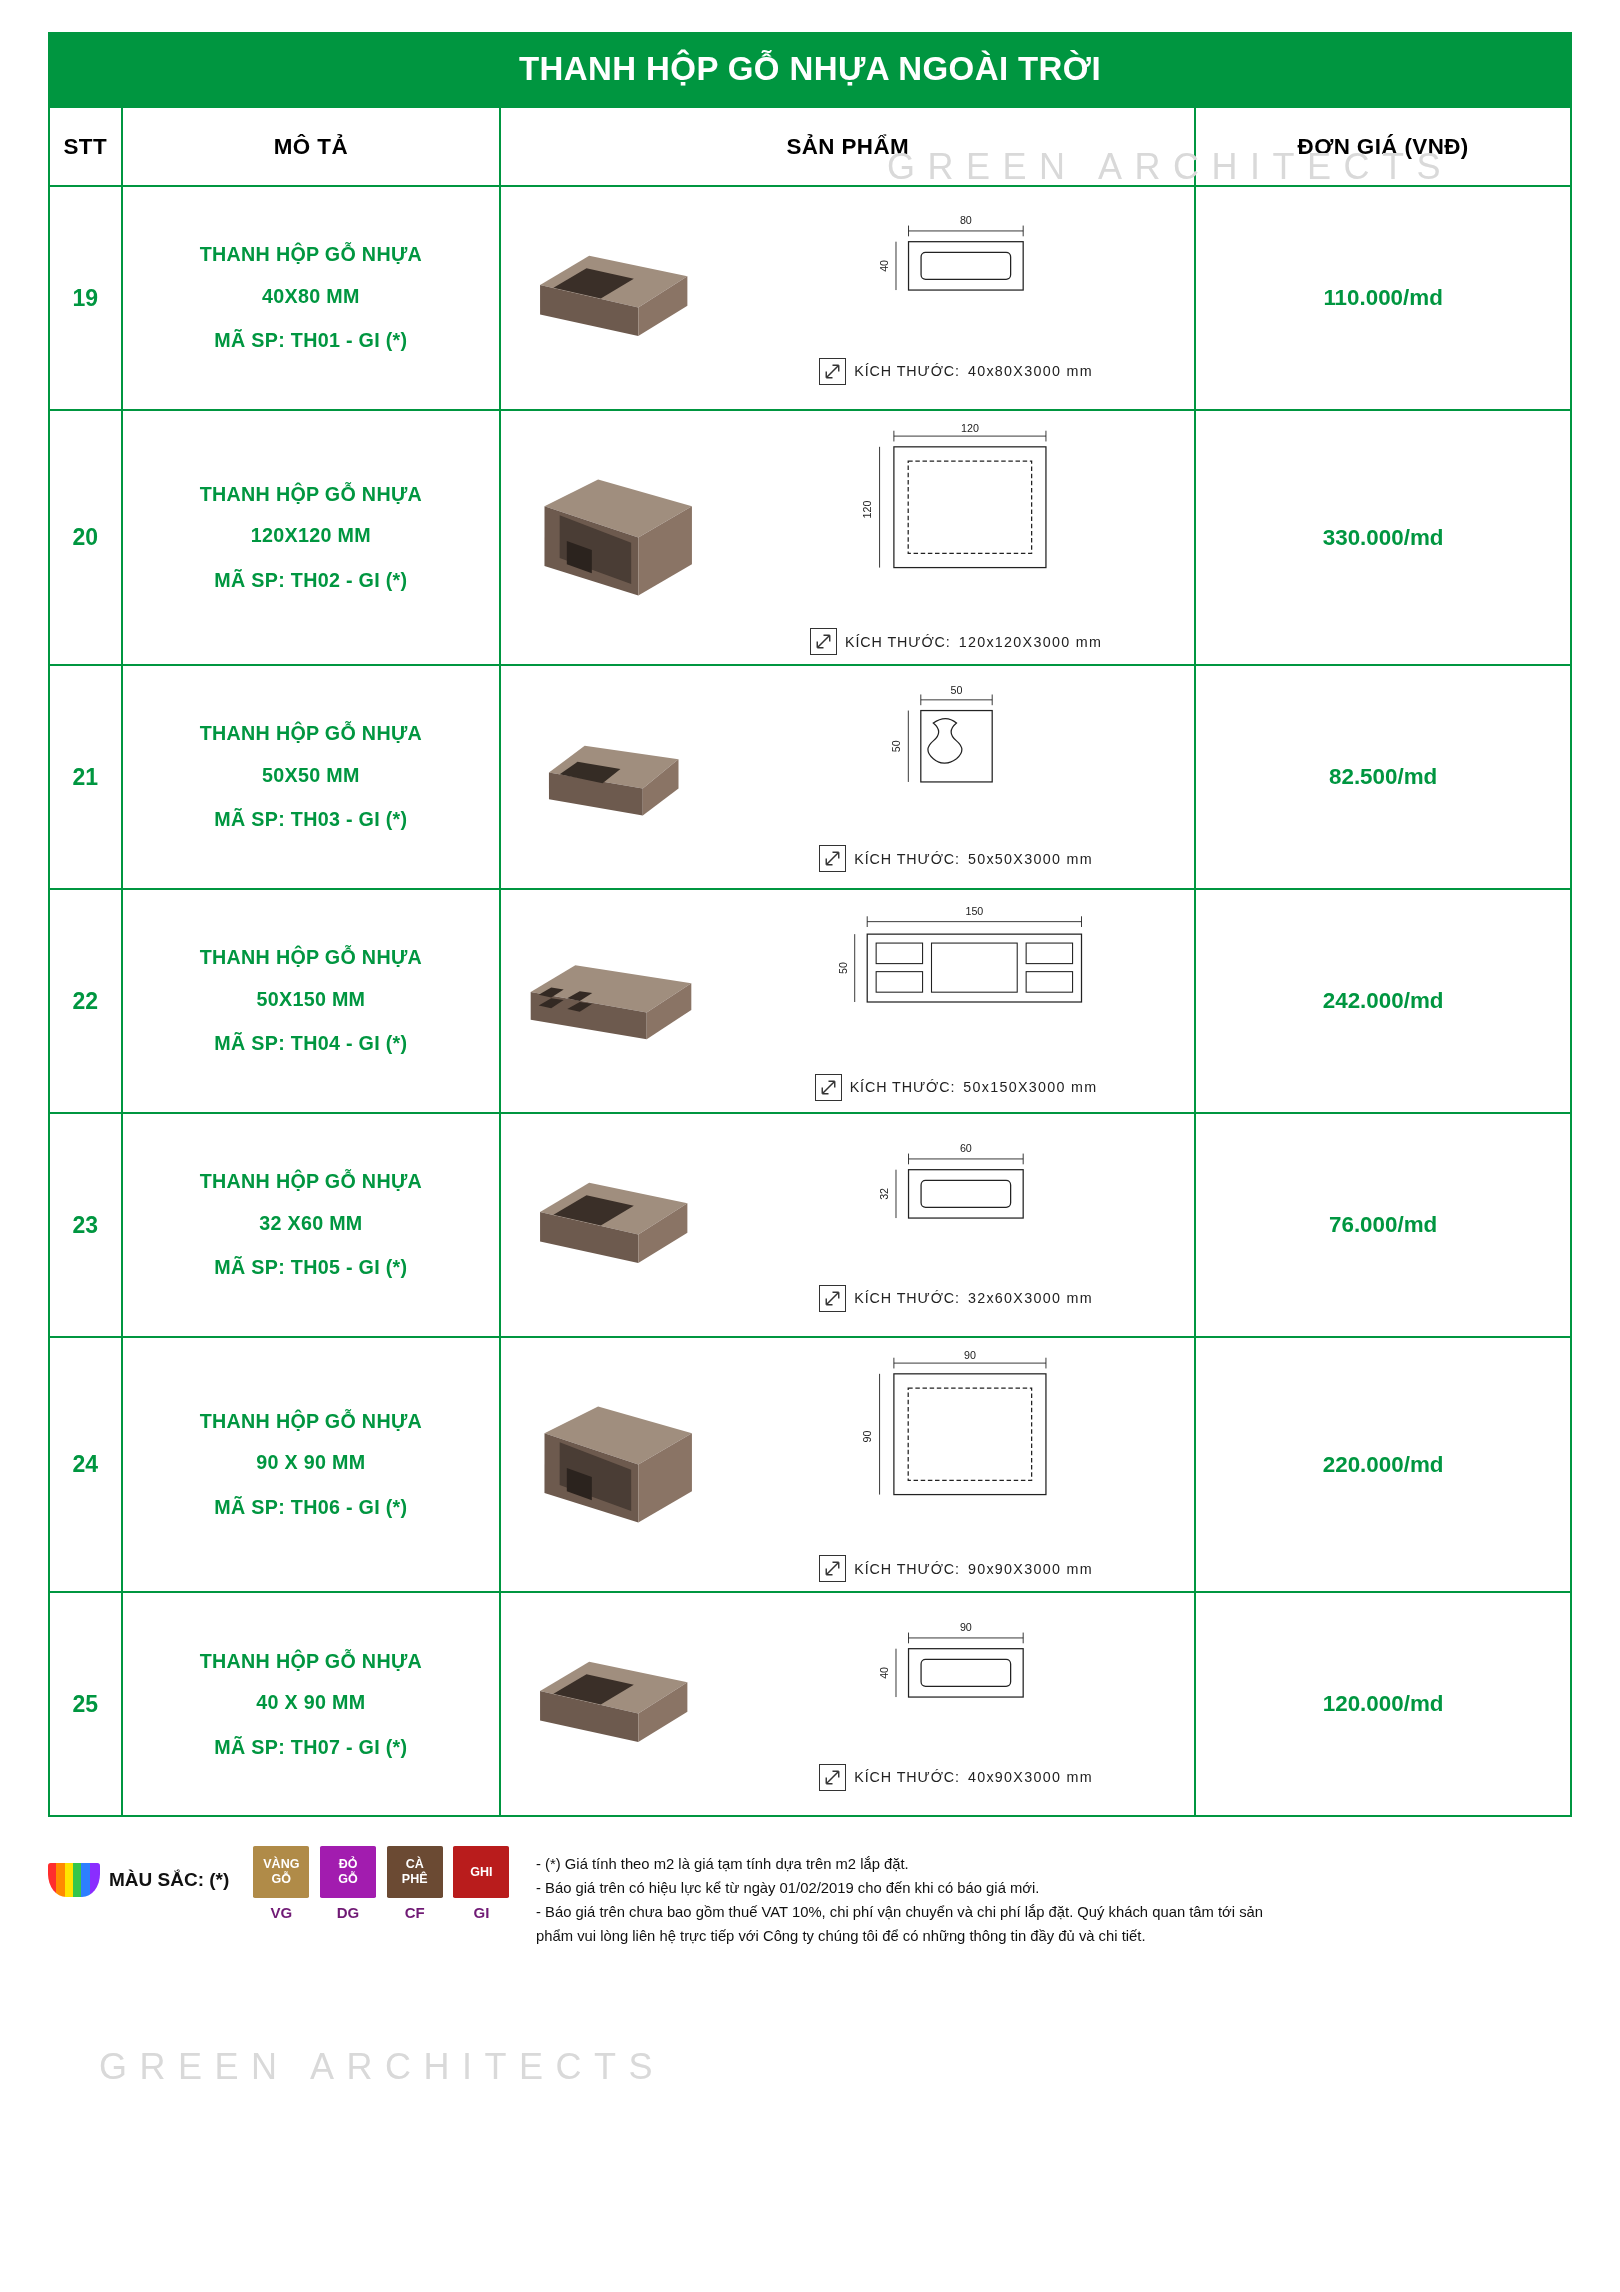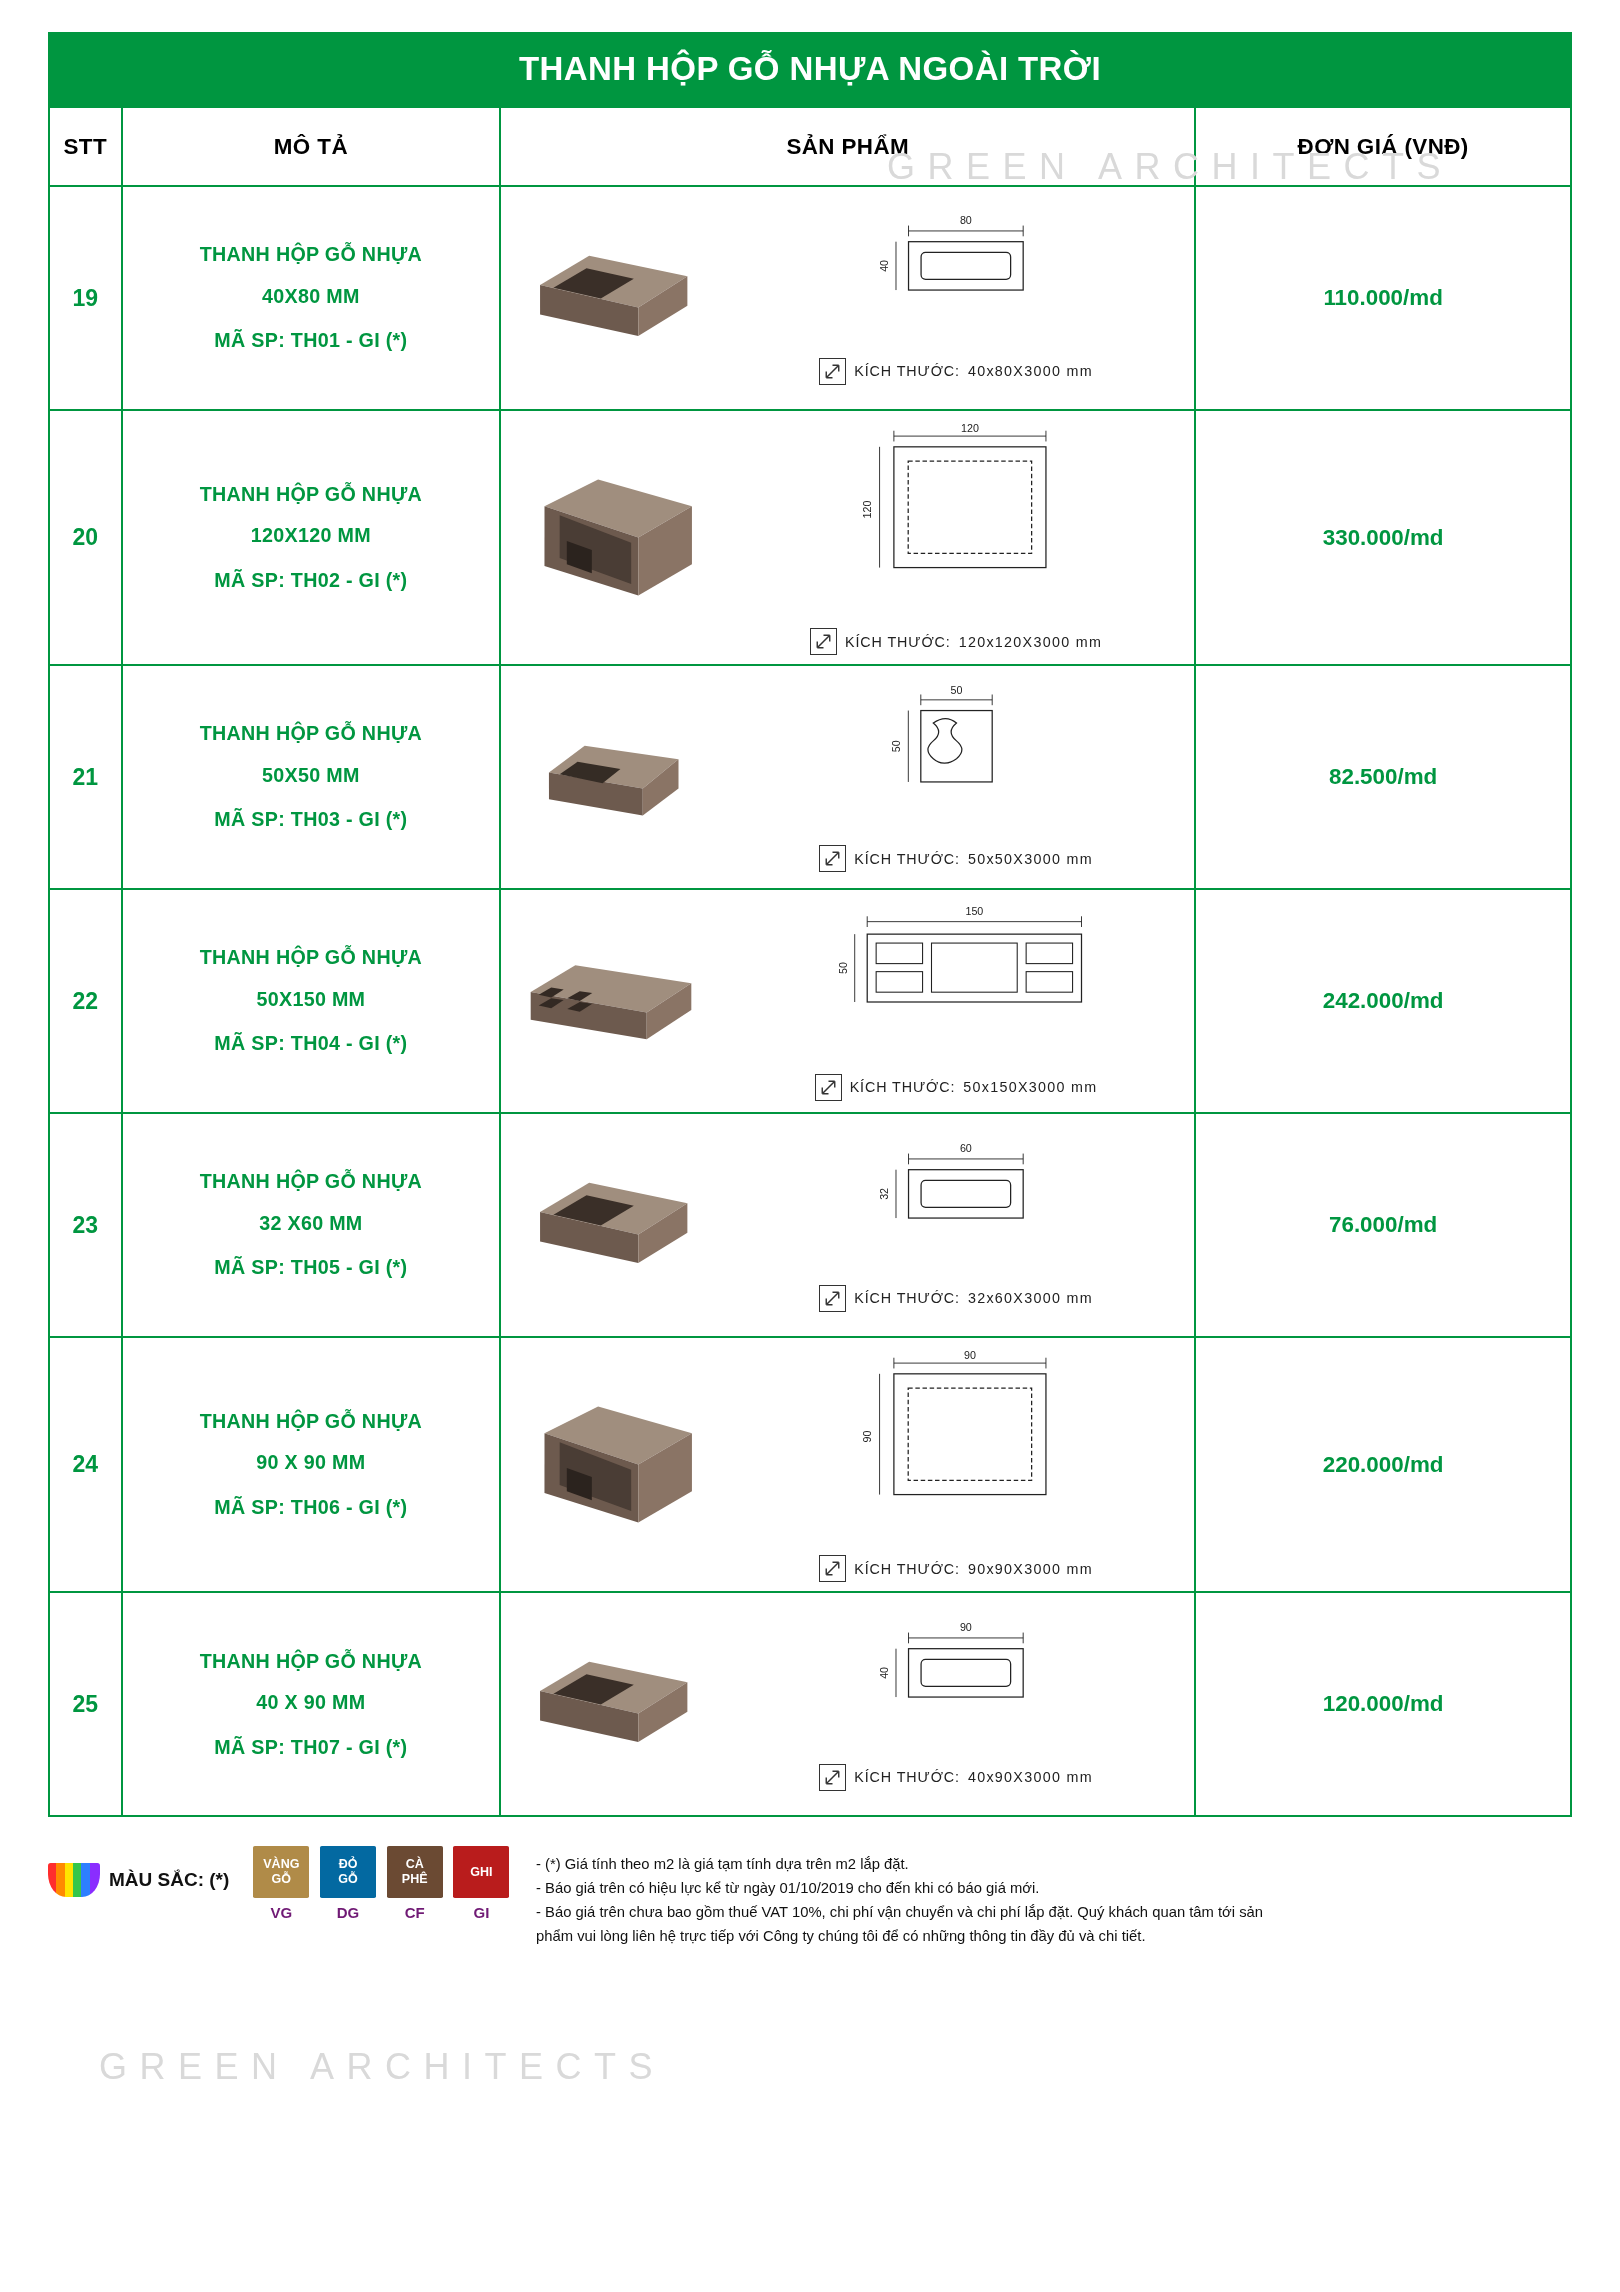--- a/index.html
+++ b/index.html
@@ -507,21 +507,21 @@
     </div>
     <div class="swatches" id="swatches">
         <div class="sw">
     <div class="chip" style="background:#b08b48">
       <span>VÀNG</span>
       <span>GỖ</span>
     </div>
     <div class="code">VG</div>
         </div>
         <div class="sw">
-    <div class="chip" style="background:#0369a1">
+    <div class="chip" style="background:#a21caf">
       <span>ĐỎ</span>
       <span>GỖ</span>
     </div>
     <div class="code">DG</div>
         </div>
         <div class="sw">
     <div class="chip" style="background:#6b4a33">
       <span>CÀ</span>
       <span>PHÊ</span>
     </div>
@@ -530,19 +530,19 @@
         <div class="sw">
     <div class="chip" style="background:#b91c1c">
       <span>GHI</span>
       <span></span>
     </div>
     <div class="code">GI</div>
         </div>
       </div>
     <div class="notes" id="notes">
         <div>- (*) Giá tính theo m2 là giá tạm tính dựa trên m2 lắp đặt.</div>
-        <div>- Báo giá trên có hiệu lực kể từ ngày 01/10/2019 cho đến khi có báo giá mới.</div>
+        <div>- Báo giá trên có hiệu lực kể từ ngày 01/02/2019 cho đến khi có báo giá mới.</div>
         <div>- Báo giá trên chưa bao gồm thuế VAT 10%, chi phí vận chuyển và chi phí lắp đặt. Quý khách quan tâm tới sản</div>
         <div>phẩm vui lòng liên hệ trực tiếp với Công ty chúng tôi để có những thông tin đầy đủ và chi tiết.</div>
       </div>
   </div>
 </div>
 
 
 </body></html>

